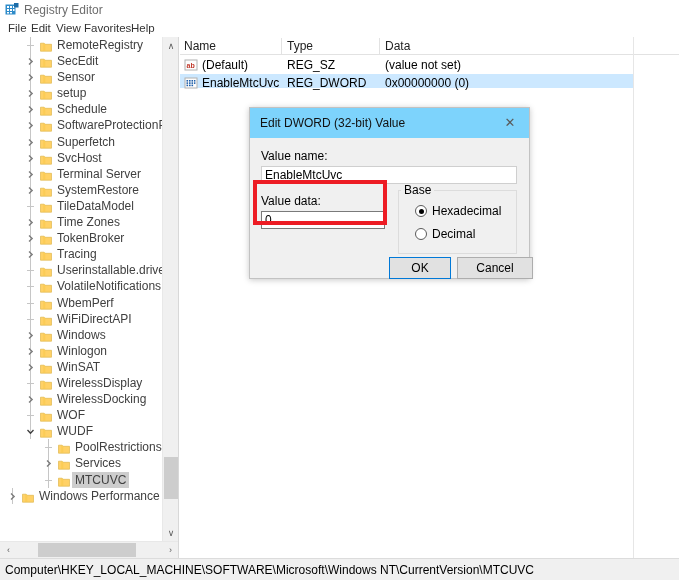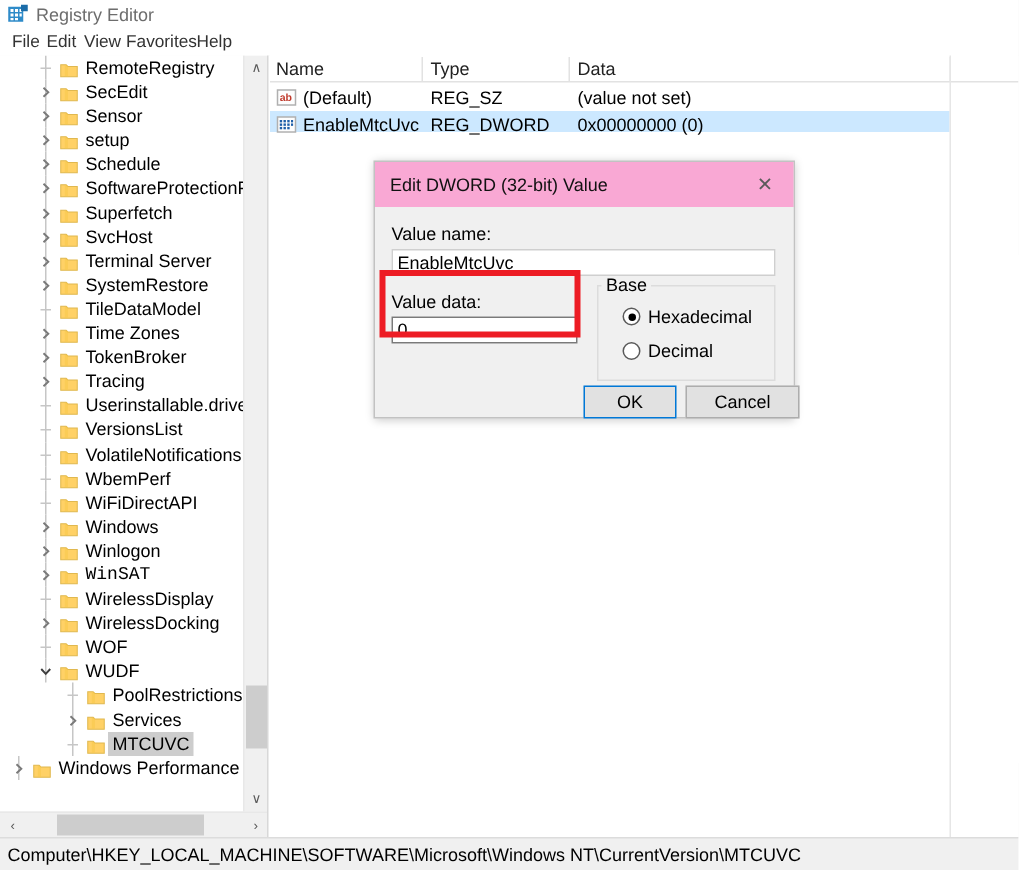--- a/index.html
+++ b/index.html
@@ -25,21 +25,21 @@
 
   
   .content{position:absolute;left:0;top:37px;width:679px;height:521px;background:#fff;}
   .tree-pane{position:absolute;left:0;top:0;width:179px;height:521px;background:#fff;
     border-right:1px solid #d8d8d8;box-sizing:border-box;overflow:hidden;}
   .list-pane{position:absolute;left:180px;top:0;width:499px;height:521px;background:#fff;}
 
   
   .tree-scroll{position:absolute;left:0;top:0;width:163px;height:504px;overflow:hidden;}
   .tree-row{position:relative;height:16.1px;line-height:16.1px;white-space:nowrap;
-    font-size:12px;color:#000000;cursor:default;}
+    font-size:12px;color:#404040;cursor:default;}
   .tree-row .lbl{position:absolute;white-space:nowrap;}
   .tree-row.sel .lbl{background:#cdcdcd;padding:0 3px;margin-left:-3px;}
   .chev{position:absolute;width:9px;height:16px;}
   .chev svg{display:block;margin-top:4px;}
   .dash{position:absolute;top:8px;width:7px;height:1px;background:#c6c6c6;}
   .vline{position:absolute;width:1px;background:#c6c6c6;}
   .folder{position:absolute;top:3px;width:12px;height:10px;}
 
   
   .vsb{position:absolute;right:0;top:0;width:16px;height:504px;background:#f0f0f0;
@@ -75,21 +75,21 @@
   
   .statusbar{position:absolute;left:0;top:558px;width:679px;height:22px;background:#f0f0f0;
     border-top:1px solid #dcdcdc;box-sizing:border-box;}
   .statusbar .path{position:absolute;left:5px;top:4px;font-size:12px;color:#000;
     white-space:nowrap;}
 
   
   .dialog{position:absolute;left:249px;top:107px;width:281px;height:172px;
     background:#f0f0f0;border:1px solid #c2c2c2;box-sizing:border-box;
     box-shadow:0 1px 6px rgba(0,0,0,.22);}
-  .dlg-title{position:absolute;left:0;top:0;width:279px;height:30px;background:#f9a8d4;}
+  .dlg-title{position:absolute;left:0;top:0;width:279px;height:30px;background:#7dd3fc;}
   .dlg-title .t{position:absolute;left:10px;top:8px;font-size:12px;color:#111;
     white-space:nowrap;line-height:14px;}
   .dlg-close{position:absolute;right:0;top:0;width:38px;height:29px;display:flex;
     align-items:center;justify-content:center;color:#5a5a5a;font-size:13px;cursor:default;}
   .dlg-body{position:absolute;left:0;top:30px;width:279px;height:140px;background:#f0f0f0;}
 
   .lbl-vn{position:absolute;left:11px;top:11px;font-size:12px;color:#000;}
   .in-vn{position:absolute;left:11px;top:28px;width:256px;height:18px;background:#fff;
     border:1px solid #cfcfcf;box-sizing:border-box;font-size:12px;padding:1px 3px;
     font-family:"Liberation Sans",sans-serif;color:#000;outline:none;}
@@ -337,29 +337,20 @@
               </svg></span>
             <span class="lbl" style="left: 57px;">Userinstallable.driver</span>
           </div>
           <div class="tree-row" style="top: 0px;">
             <div class="vline" style="left: 30px; top: 0px; height: 16.1px;"></div>
             <span class="dash" style="left: 27px;"></span>
             <span class="folder" style="left: 40px;"><svg width="12" height="10" viewBox="0 0 12 10">
                 <path d="M0.5 1.2 h3.6 l1 1.1 H11.5 V9.2 H0.5 Z" fill="#ffd166" stroke="#e0b84f" stroke-width="0.7"></path>
                 <rect x="3.2" y="1.6" width="2.1" height="7.2" fill="#f7c948" opacity="0.55"></rect>
               </svg></span>
-            <span class="lbl" style="left: 57px;">VersionsList</span>
-          </div>
-          <div class="tree-row" style="top: 0px;">
-            <div class="vline" style="left: 30px; top: 0px; height: 16.1px;"></div>
-            <span class="dash" style="left: 27px;"></span>
-            <span class="folder" style="left: 40px;"><svg width="12" height="10" viewBox="0 0 12 10">
-                <path d="M0.5 1.2 h3.6 l1 1.1 H11.5 V9.2 H0.5 Z" fill="#ffd166" stroke="#e0b84f" stroke-width="0.7"></path>
-                <rect x="3.2" y="1.6" width="2.1" height="7.2" fill="#f7c948" opacity="0.55"></rect>
-              </svg></span>
             <span class="lbl" style="left: 57px;">VolatileNotifications</span>
           </div>
           <div class="tree-row" style="top: 0px;">
             <div class="vline" style="left: 30px; top: 0px; height: 16.1px;"></div>
             <span class="dash" style="left: 27px;"></span>
             <span class="folder" style="left: 40px;"><svg width="12" height="10" viewBox="0 0 12 10">
                 <path d="M0.5 1.2 h3.6 l1 1.1 H11.5 V9.2 H0.5 Z" fill="#ffd166" stroke="#e0b84f" stroke-width="0.7"></path>
                 <rect x="3.2" y="1.6" width="2.1" height="7.2" fill="#f7c948" opacity="0.55"></rect>
               </svg></span>
             <span class="lbl" style="left: 57px;">WbemPerf</span>
@@ -403,21 +394,21 @@
             <div class="vline" style="left: 30px; top: 0px; height: 16.1px;"></div>
             <span class="chev" style="left: 26px;">
               <svg width="9" height="9" viewBox="0 0 9 9">
                 <path d="M3 1.5 L6.2 4.5 L3 7.5" fill="none" stroke="#7a7a7a" stroke-width="1.3"></path>
               </svg>
             </span>
             <span class="folder" style="left: 40px;"><svg width="12" height="10" viewBox="0 0 12 10">
                 <path d="M0.5 1.2 h3.6 l1 1.1 H11.5 V9.2 H0.5 Z" fill="#ffd166" stroke="#e0b84f" stroke-width="0.7"></path>
                 <rect x="3.2" y="1.6" width="2.1" height="7.2" fill="#f7c948" opacity="0.55"></rect>
               </svg></span>
-            <span class="lbl" style="left: 57px; font-family: Liberation Mono, monospace;">WinSAT</span>
+            <span class="lbl" style="left: 57px;">WinSAT</span>
           </div>
           <div class="tree-row" style="top: 0px;">
             <div class="vline" style="left: 30px; top: 0px; height: 16.1px;"></div>
             <span class="dash" style="left: 27px;"></span>
             <span class="folder" style="left: 40px;"><svg width="12" height="10" viewBox="0 0 12 10">
                 <path d="M0.5 1.2 h3.6 l1 1.1 H11.5 V9.2 H0.5 Z" fill="#ffd166" stroke="#e0b84f" stroke-width="0.7"></path>
                 <rect x="3.2" y="1.6" width="2.1" height="7.2" fill="#f7c948" opacity="0.55"></rect>
               </svg></span>
             <span class="lbl" style="left: 57px;">WirelessDisplay</span>
           </div>

